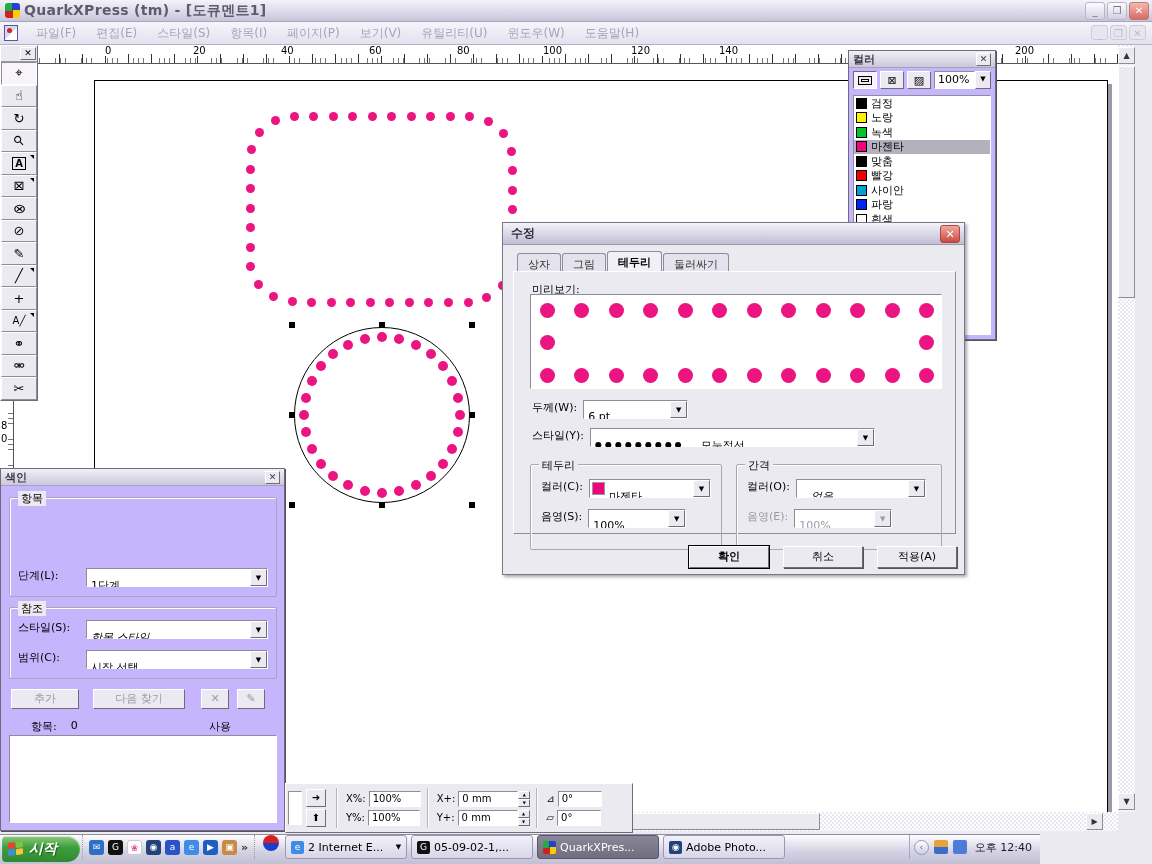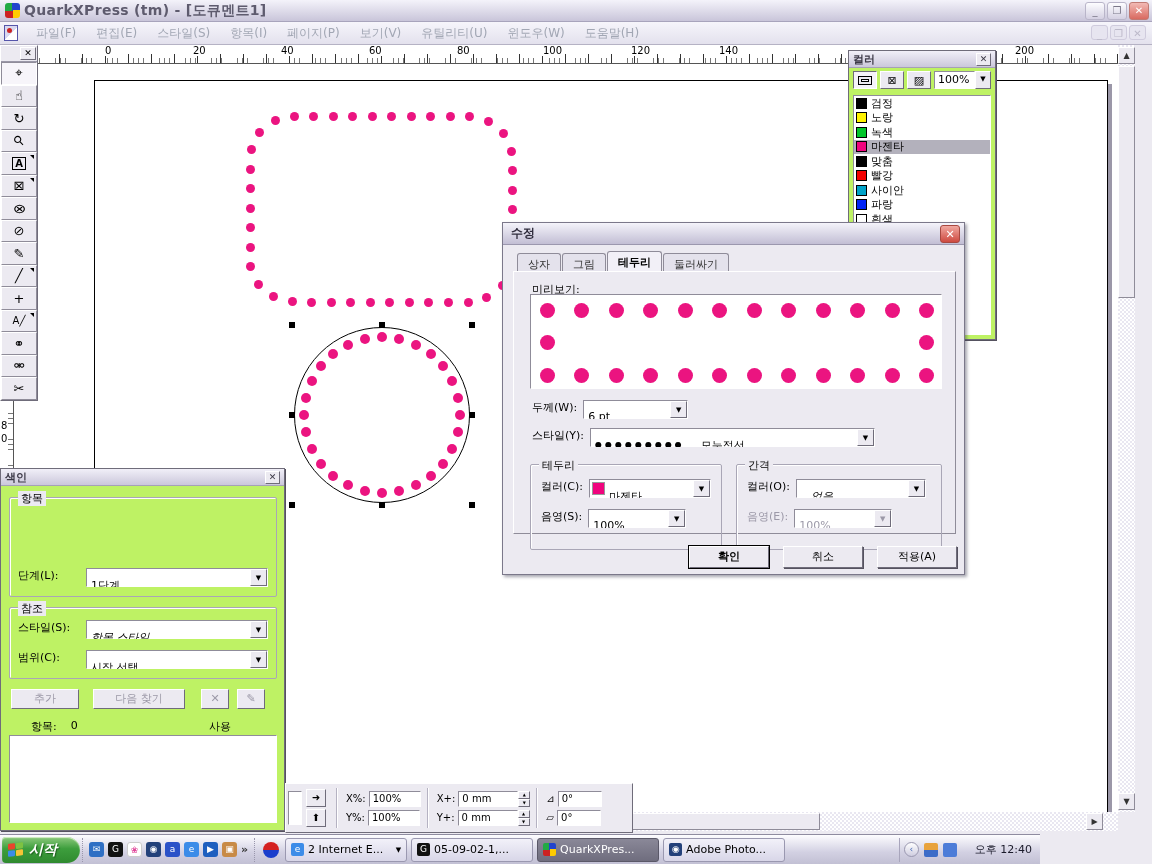--- a/index.html
+++ b/index.html
@@ -64,21 +64,21 @@
   .toolbox-head { height:16px; border-bottom:1px solid #9B98A8; display:flex; justify-content:flex-end; align-items:center; padding:1px; }
   .toolbox-head .xbtn { width:16px; height:13px; font-size:9px; line-height:11px; text-align:center; font-weight:bold;
     border:1px solid; border-color:#FFFFFF #6F6C7A #6F6C7A #FFFFFF; background:#ECEAF1; }
   .tool { width:36px; height:22.5px; display:flex; align-items:center; justify-content:center; font-size:13px;
     border:1px solid; border-color:#FFFFFF #8F8C99 #8F8C99 #FFFFFF; background:#ECEAF1; position:relative; }
   .tool.active { background:#F7F5FA; border-color:#8F8C99 #FFFFFF #FFFFFF #8F8C99; }
   .tool .boxA { border:1px solid #000; font-size:10px; font-weight:bold; padding:0 2px; line-height:11px; }
   .tool.flyout::after { content:""; position:absolute; right:2px; top:2px; border-left:4px solid transparent; border-top:4px solid #000; }
 
   
-  .palette { position:absolute; background:#bef264; border:1px solid #6F6C7A; box-shadow:1px 1px 0 #55525F; }
+  .palette { position:absolute; background:#c4b5fd; border:1px solid #6F6C7A; box-shadow:1px 1px 0 #55525F; }
   .pal-title { height:17px; background:linear-gradient(#F1EFF8,#CBC7DB); border-bottom:1px solid #A5A1B6;
     display:flex; align-items:center; padding:0 4px; font-weight:bold; font-size:11px; color:#3C3947; }
   .pal-title .spacer { flex:1; }
   .pal-x { width:15px; height:13px; font-size:9px; line-height:11px; text-align:center; font-weight:bold;
     border:1px solid; border-color:#FFFFFF #6F6C7A #6F6C7A #FFFFFF; background:#ECEAF1; }
 
   
   #colors-palette { left:848px; top:50px; width:148px; height:290px; z-index:5; }
   .colors-toolbar { display:flex; align-items:center; gap:3px; padding:3px 4px; }
   .mini-icon-btn { width:24px; height:18px; display:flex; align-items:center; justify-content:center; font-size:11px;
@@ -139,40 +139,40 @@
   .mp-field { background:#fff; border:1px solid; border-color:#8F8C99 #FFFFFF #FFFFFF #8F8C99; width:52px; height:16px; padding:1px 3px; font-size:10px; }
   .mp-label { font-size:10px; margin:0 3px; }
   .mp-arrowbtn { width:20px; height:18px; border:1px solid; border-color:#FFFFFF #6F6C7A #6F6C7A #FFFFFF; background:#ECEAF1;
     text-align:center; line-height:16px; font-size:10px; }
   .spinner { width:12px; height:16px; display:flex; flex-direction:column; }
   .spinner div { flex:1; border:1px solid; border-color:#FFFFFF #6F6C7A #6F6C7A #FFFFFF; background:#ECEAF1; font-size:4px; line-height:5px; text-align:center; }
   .mp-sep { width:1px; height:40px; background:#B5B2C2; margin:0 6px; box-shadow:1px 0 0 #fff; }
 
   
   .taskbar { position:absolute; left:0; top:834px; width:1040px; height:30px;
-    background:linear-gradient(#FDFDFF,#D2D0E2 60%,#C2C0D4); border-top:1px solid #8F8CA0; display:flex; align-items:center; }
+    background:linear-gradient(#FDFDFF,#D2D0E2 60%,#C2C0D4); border-top:1px solid #8F8CA0; display:flex; align-items:flex-start; }
   .startbtn { width:78px; height:26px; margin:1px 2px; border-radius:4px 13px 13px 4px;
     background:linear-gradient(#8CC97C,#3D9E3D 45%,#2F8A2F); display:flex; align-items:center; padding-left:6px; gap:5px;
     box-shadow:inset 0 1px 1px #D6F0C8; }
   .startbtn .flag { width:16px; height:14px; display:grid; grid-template-columns:7px 7px; grid-template-rows:6px 6px; gap:1px; transform:skewY(-6deg); }
   .startbtn .flag i { display:block; border-radius:1px; }
   .startbtn span.stext { color:#fff; font-weight:bold; font-size:14px; font-style:italic; text-shadow:1px 1px 1px #1E5E1E; }
   .ql { display:flex; align-items:center; gap:4px; padding:0 6px; border-left:1px dotted #9A97AC; border-right:1px dotted #9A97AC; height:24px; }
   .ql-icon { width:15px; height:15px; border-radius:3px; font-size:9px; line-height:15px; text-align:center; color:#fff; }
   .taegeuk { width:16px; height:16px; border-radius:50%; background:linear-gradient(#D42020 50%,#1A3ECC 50%); margin-left:8px; }
   .taskbtns { flex:1; display:flex; gap:4px; padding:0 6px; }
   .taskbtn { width:122px; height:24px; border-radius:3px; background:linear-gradient(#F2F1F9,#D8D6E8);
     border:1px solid #9A98B0; display:flex; align-items:center; gap:4px; padding:0 5px; font-size:11px; overflow:hidden; white-space:nowrap; }
   .taskbtn.active { background:linear-gradient(#8A8898,#6F6D7E); color:#fff; border-color:#5A5868; }
   .tb-icon { width:13px; height:13px; border-radius:2px; flex:none; font-size:9px; line-height:13px; text-align:center; color:#fff; }
   .tray { display:flex; align-items:center; gap:5px; padding:0 8px 0 4px; height:24px; border-left:1px solid #A8A5BC; }
   .tray-chevron { width:15px; height:15px; border-radius:50%; background:linear-gradient(#fff,#CFCDE0); border:1px solid #9A98B0;
     font-size:9px; line-height:13px; text-align:center; color:#4A6EB8; }
   .tray-ic { width:14px; height:14px; border-radius:2px; }
-  .tray-time { font-size:11px; color:#1A1A2A; margin-left:13px; white-space:nowrap; }
+  .tray-time { font-size:11px; color:#1A1A2A; margin-left:3px; white-space:nowrap; }
 </style>
 </head>
 <body>
 
 <div id="app">
 
   <div class="titlebar">
     <div class="appicon"></div>
     <div class="title">QuarkXPress (tm) - [도큐멘트1]</div>
     <div class="winbtn">_</div>

